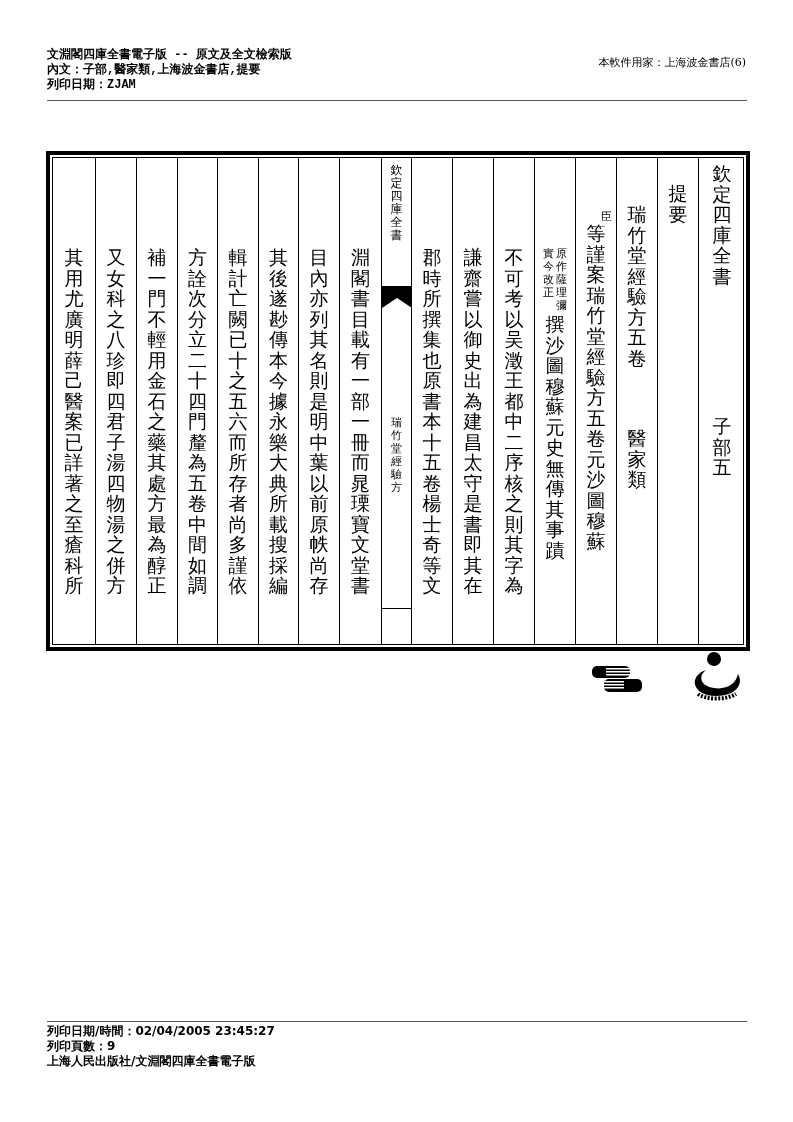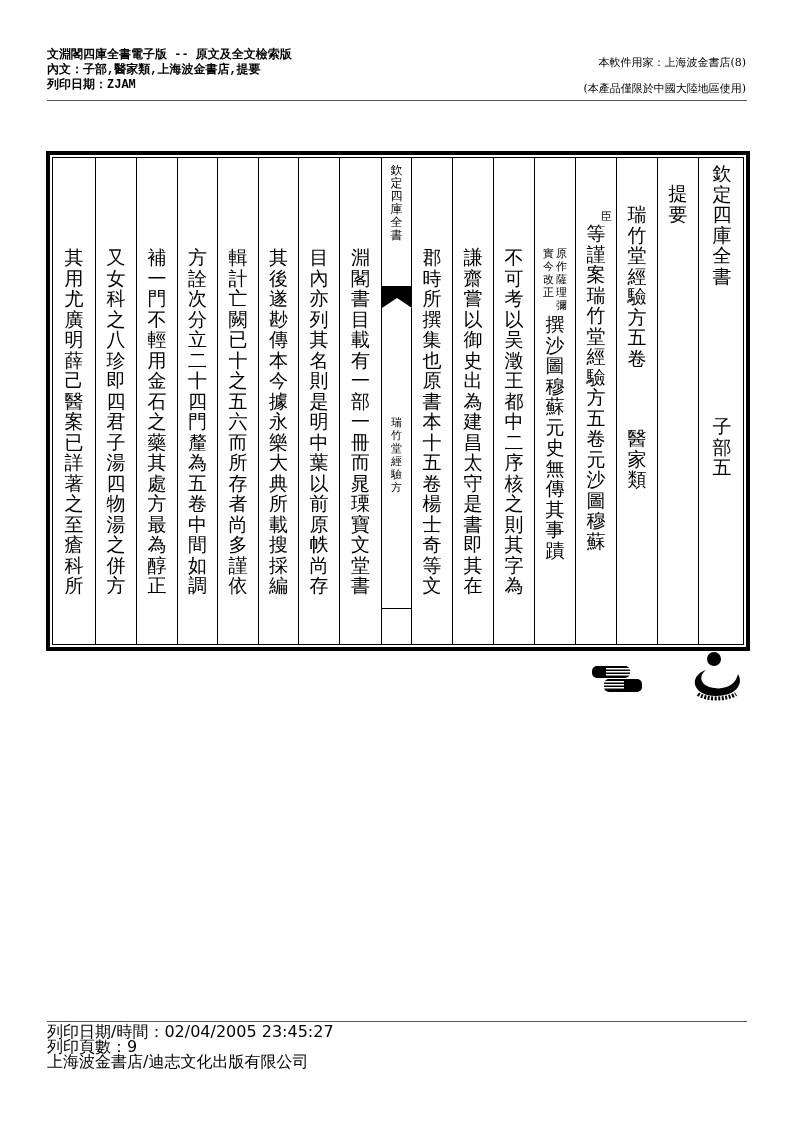--- a/index.html
+++ b/index.html
@@ -5,21 +5,21 @@
   html, body { margin:0; padding:0; background:#ffffff; }
   body { width:793px; height:1122px; position:relative; overflow:hidden;
          font-family:"DejaVu Serif", serif; color:#000; }
   .hdr-left { position:absolute; left:47px; top:48px; font-family:Liberation Mono, monospace;
               font-weight:bold; font-size:12px; line-height:15px; }
   .hdr-right { position:absolute; right:47px; top:50px; font-family:"DejaVu Serif", serif;
                font-size:11px; line-height:26px; text-align:right; }
   .hdr-rule { position:absolute; left:47px; right:46px; top:100px; height:0; border-top:1px solid #555; }
   .ftr-rule { position:absolute; left:47px; right:46px; top:1021px; height:0; border-top:1px solid #555; }
   .ftr { position:absolute; left:47px; top:1024px; font-family:"DejaVu Sans", sans-serif;
-         font-weight:normal; font-size:16px; line-height:15px; }
+         font-weight:bold; font-size:12px; line-height:15px; }
 
   .frame { position:absolute; left:46px; top:151px; width:704px; height:500px;
            border:4px solid #000; box-sizing:border-box; }
   .inner { position:absolute; left:2px; top:2px; right:2px; bottom:2px; border:1px solid #000; }
 
   .col { position:absolute; top:0; bottom:0; border-left:1px solid #000; box-sizing:border-box; }
   .vtext { position:absolute; left:0; right:0; display:flex; flex-direction:column; align-items:center;
            font-size:19px; line-height:20.5px; }
   .vtext span { display:block; height:20.5px; }
   .small { font-size:11px; line-height:13px; }
@@ -41,22 +41,21 @@
 </style>
 </head>
 <body>
 
 <div class="hdr-left">
   <div>文淵閣四庫全書電子版 -- 原文及全文檢索版</div>
   <div>內文：子部,醫家類,上海波金書店,提要</div>
   <div>列印日期：ZJAM</div>
 </div>
 <div class="hdr-right">
-  <div>本軟件用家：上海波金書店(8)</div>
-  <div>(本產品僅限於中國大陸地區使用)</div>
+  <div>本軟件用家：上海波金書店(6)</div>
 </div>
 <div class="hdr-rule"></div>
 
 <div class="frame">
   <div class="inner" id="inner">
 
   <div class="col" style="left: 645px; width: 47px; border-left: 1px solid rgb(0, 0, 0);">
         <div class="vtext" style="top: 5px;">
           <span>欽</span>
           <span>定</span>
@@ -415,14 +414,14 @@
 <svg class="logo" style="left:686px; top:650px;" width="58" height="52" viewBox="0 0 58 52">
   <circle cx="28" cy="9" r="7" fill="#000"></circle>
   <path d="M20 20 C 2 26, 6 46, 30 46 C 50 46, 58 34, 52 24 C 50 34, 40 40, 28 38 C 14 36, 12 26, 20 20 Z" fill="#000"></path>
   <path d="M12 44 C 20 50, 40 50, 50 44" stroke="#000" stroke-width="4" fill="none" stroke-dasharray="2 1.5"></path>
 </svg>
 
 <div class="ftr-rule"></div>
 <div class="ftr">
   <div>列印日期/時間：02/04/2005 23:45:27</div>
   <div>列印頁數：9</div>
-  <div>上海波金書店/迪志文化出版有限公司</div>
+  <div>上海人民出版社/文淵閣四庫全書電子版</div>
 </div>
 
 </body></html>

